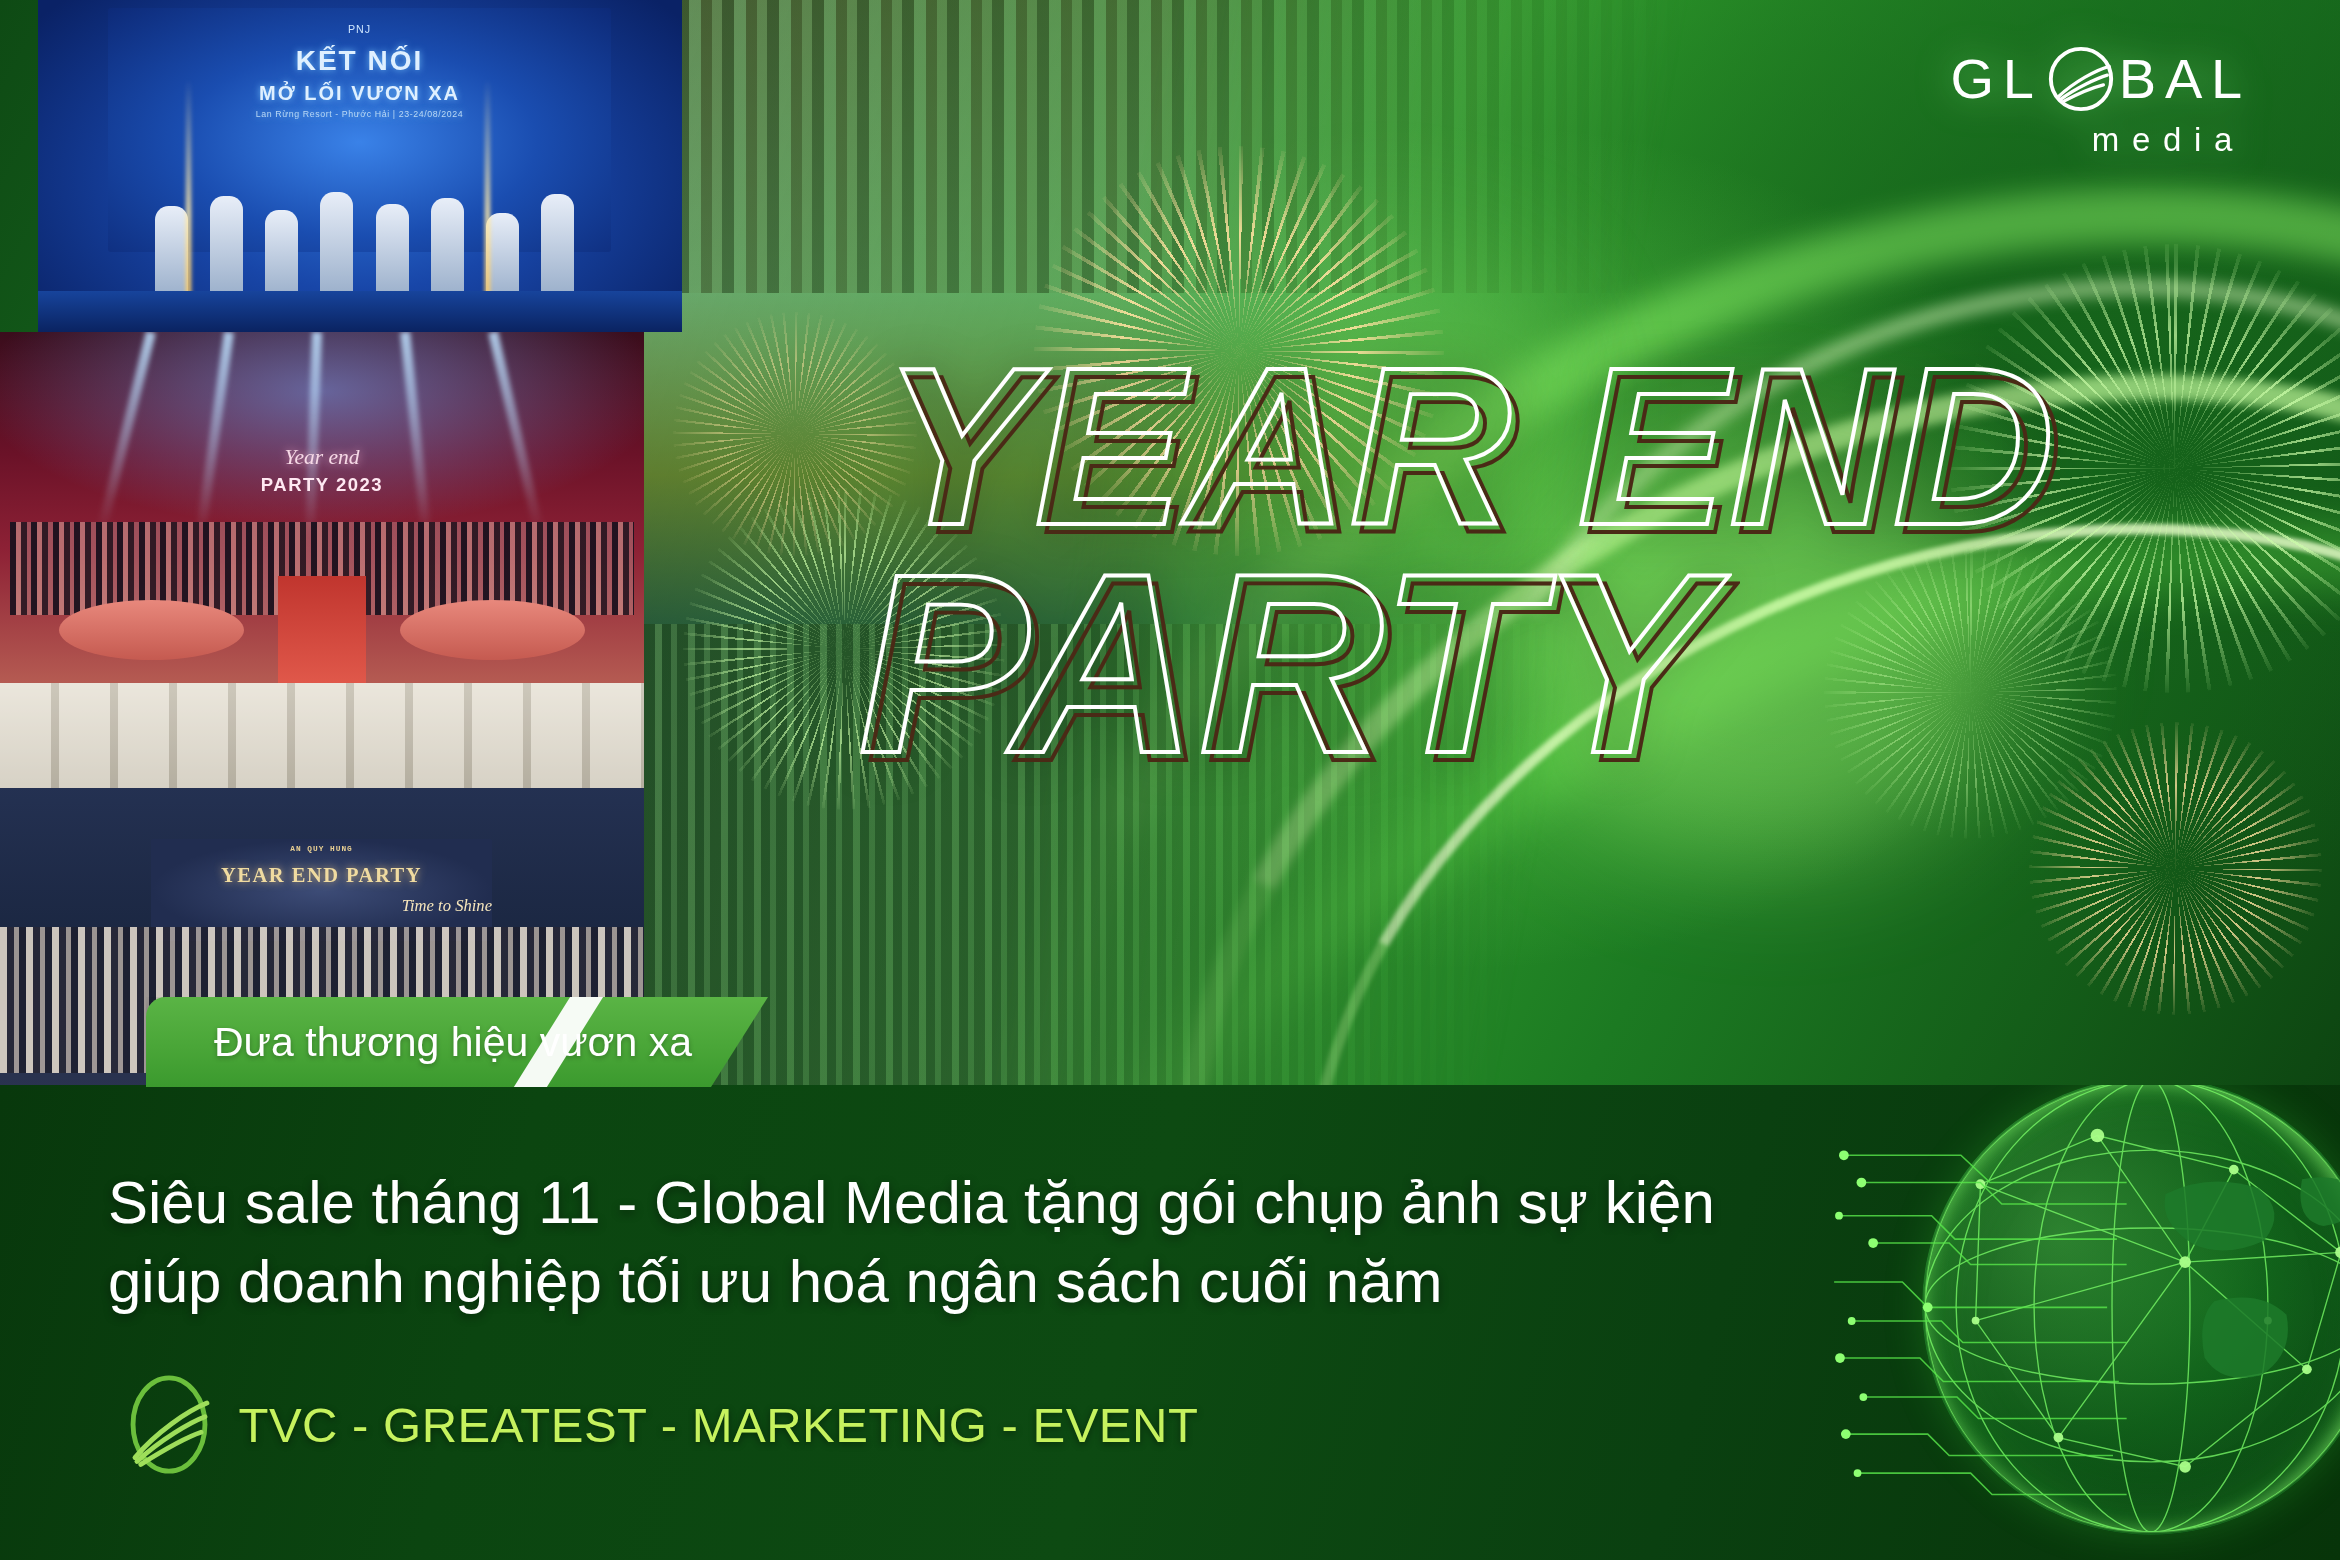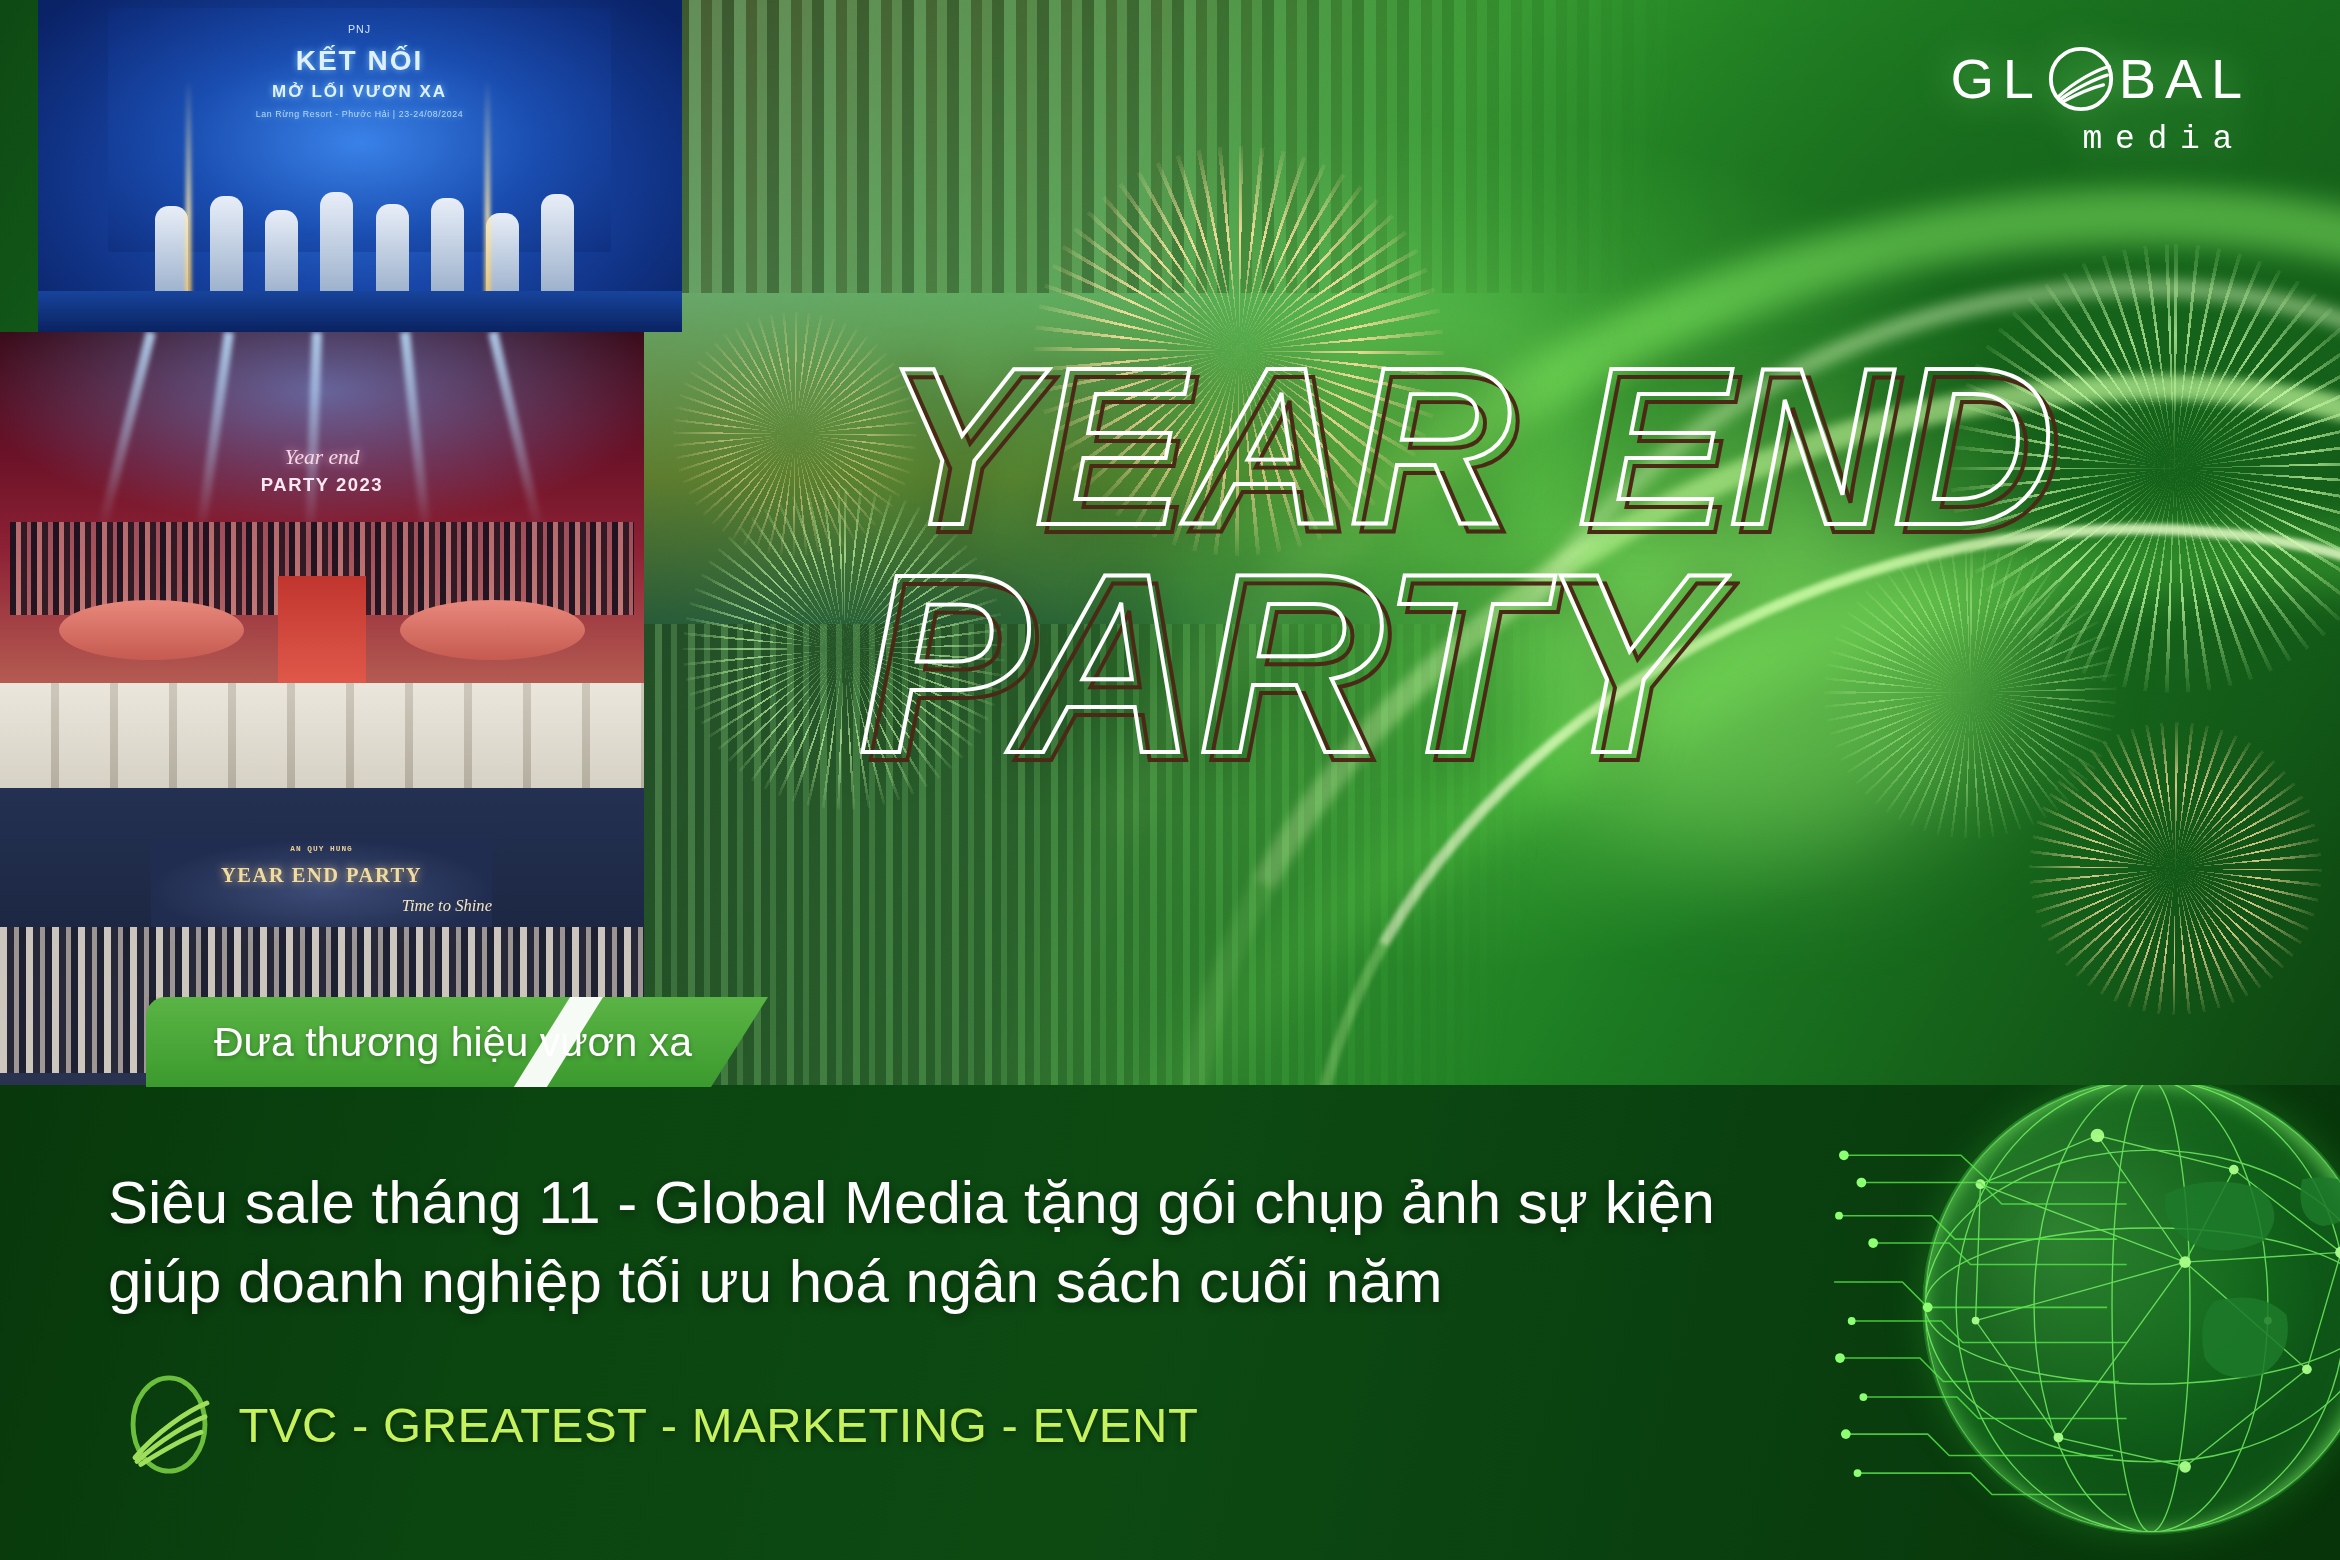--- a/index.html
+++ b/index.html
@@ -59,21 +59,21 @@
   .p1-bg { position:absolute; inset:0;
     background:
       radial-gradient(ellipse 410px 254px at 322px 176px, #2e74d8 0%, #1846a8 45%, #0a2266 100%),
       linear-gradient(180deg,#0b2a70,#071c4d); }
   .p1-screen { position:absolute; left:70px; top:7.8px; width:503px; height:244px;
     background:radial-gradient(ellipse at 50% 55%, #3a82e8 0%, #1a4db0 50%, #0d2a78 100%);
     border-radius:2.9px; }
   .p1-txt { position:absolute; left:0; right:0; text-align:center; color:#dff0ff;
     text-shadow:0 0 7.8px rgba(120,200,255,.9); font-weight:bold; }
   .p1-t1 { top:37px;  font-size:28px; letter-spacing:2px; }
-  .p1-t2 { top:74px;  font-size:17px; letter-spacing:2px; }
+  .p1-t2 { top:74px;  font-size:20px; letter-spacing:2px; }
   .p1-t3 { top:101px; font-size:8.8px;  letter-spacing:0.6px; color:#b9d8f5; font-weight:normal;}
   .p1-logo { position:absolute; left:50%; top:15.6px; transform:translateX(-50%);
     font-size:10.7px; color:#cfe6ff; letter-spacing:1px; }
   .p1-people { position:absolute; left:117px; bottom:21.5px; width:419px; height:132px;
     display:flex; align-items:flex-end; justify-content:space-between; }
   .pp { width:33px; background:linear-gradient(180deg,#e8eef8,#8fa6c4); border-radius:13.7px 13.7px 2.9px 2.9px; }
   .p1-stage { position:absolute; left:0; bottom:0; width:100%; height:41px;
     background:linear-gradient(180deg,#17449c,#0a2361); }
   .spark { position:absolute; bottom:29px; width:4.9px; height:224px;
     background:linear-gradient(180deg, rgba(255,240,190,0) 0%, rgba(255,235,170,.95) 60%, rgba(255,200,90,1) 100%);
@@ -180,21 +180,21 @@
 
   
   .brand { position:absolute; right:90px; top:43px; z-index:12; text-align:right;
     filter:drop-shadow(0 0 17.6px rgba(150,255,140,.55)); }
   .brand-row { display:flex; align-items:center; justify-content:flex-end; }
   .brand-word { font-size:56px; letter-spacing:8.8px; color:#ffffff; font-weight:300;
     line-height:1; display:flex; align-items:center; }
   .brand-o { position:relative; width:72px; height:72px; display:inline-block; margin:0 2px; }
   .brand-o svg { position:absolute; left:0; top:0; }
   .brand-sub { font-size:33px; letter-spacing:12.7px; color:#ffffff; font-weight:300;
-    margin-top:5.9px; margin-right:5.9px;font-family:Liberation Mono, monospace; }
+    margin-top:5.9px; margin-right:5.9px; }
 
   
   .headline { position:absolute; left:0; top:0; width:100%; z-index:10;
     font-family:"Liberation Sans", sans-serif; font-weight:bold; font-style:italic; }
   .hl-line { position:absolute; white-space:nowrap; line-height:.92;
     letter-spacing:2px;
     background:linear-gradient(180deg,
       #c9952f 0%, #e4bb53 10%, #f6e6a4 30%, #fdf4cd 46%, #f2dd92 58%,
       #e0b košt 0%, #dcb055 72%, #caa03c 88%, #b8862a 100%);
     -webkit-background-clip:text; background-clip:text; color:transparent;

